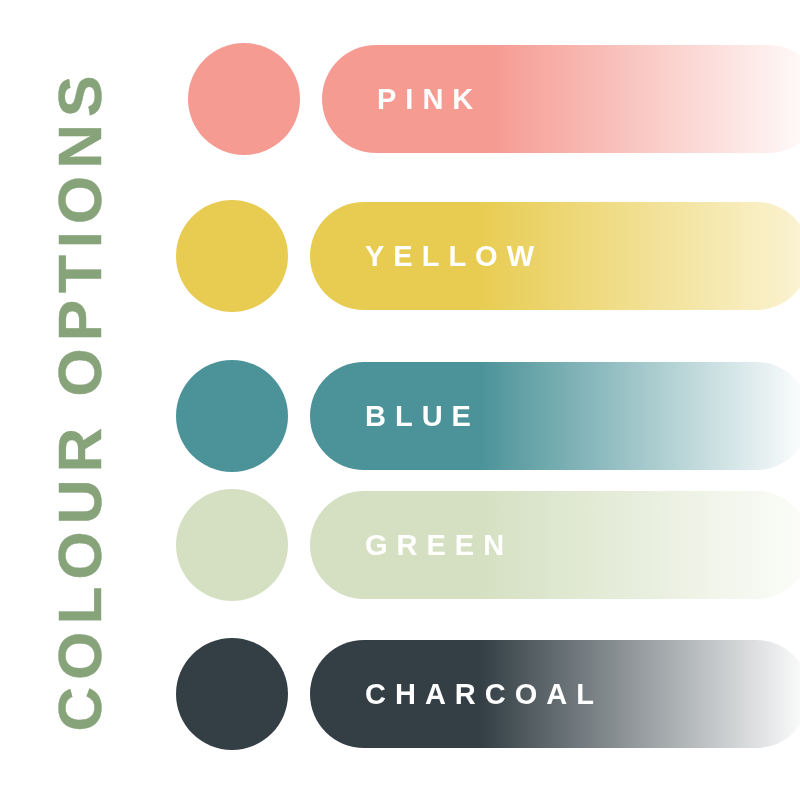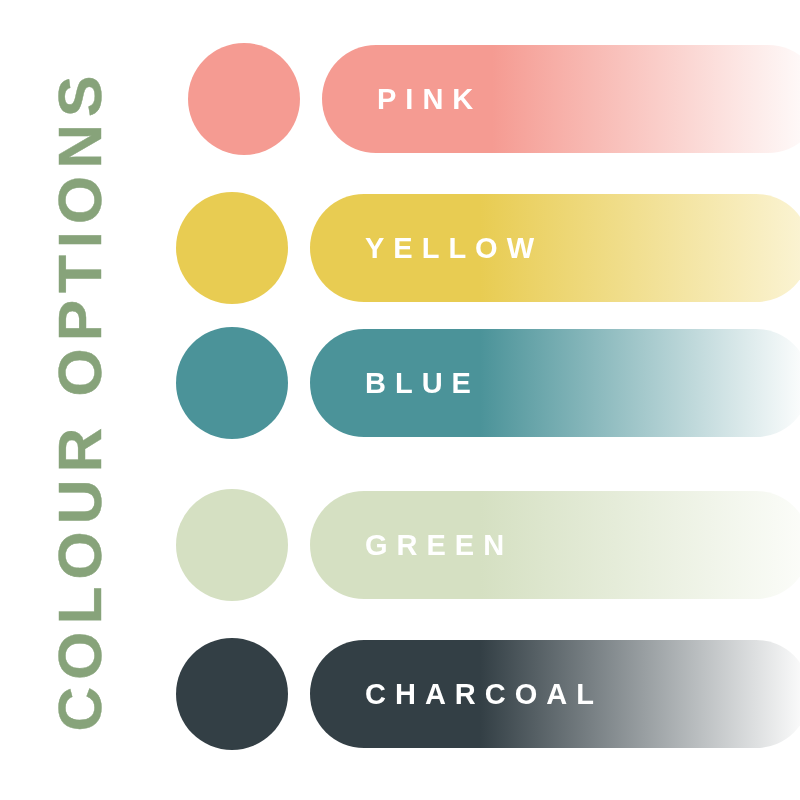--- a/index.html
+++ b/index.html
@@ -96,27 +96,27 @@
     <div id="title-text">COLOUR OPTIONS</div>
   </div>
 
   <div id="swatch-list">
       <div class="swatch-row" style="top: 43px; margin-left: 12px;">
         <div class="swatch-circle" style="background: rgb(245, 155, 146);"></div>
         <div class="swatch-bar" style="background: linear-gradient(to right, rgb(245, 155, 146) 0%, rgb(245, 155, 146) 34%, rgb(255, 255, 255) 100%);">
           <div class="swatch-label">PINK</div>
         </div>
       </div>
-      <div class="swatch-row" style="top: 192px;">
+      <div class="swatch-row" style="top: 200px;">
         <div class="swatch-circle" style="background: rgb(232, 204, 82);"></div>
         <div class="swatch-bar" style="background: linear-gradient(to right, rgb(232, 204, 82) 0%, rgb(232, 204, 82) 34%, rgb(251, 244, 213) 100%);">
           <div class="swatch-label">YELLOW</div>
         </div>
       </div>
-      <div class="swatch-row" style="top: 327px;">
+      <div class="swatch-row" style="top: 360px;">
         <div class="swatch-circle" style="background: rgb(75, 147, 153);"></div>
         <div class="swatch-bar" style="background: linear-gradient(to right, rgb(75, 147, 153) 0%, rgb(75, 147, 153) 34%, rgb(255, 255, 255) 100%);">
           <div class="swatch-label">BLUE</div>
         </div>
       </div>
       <div class="swatch-row" style="top: 489px; text-decoration: underline;">
         <div class="swatch-circle" style="background: rgb(213, 224, 194);"></div>
         <div class="swatch-bar" style="background: linear-gradient(to right, rgb(213, 224, 194) 0%, rgb(213, 224, 194) 34%, rgb(252, 253, 250) 100%);">
           <div class="swatch-label">GREEN</div>
         </div>

